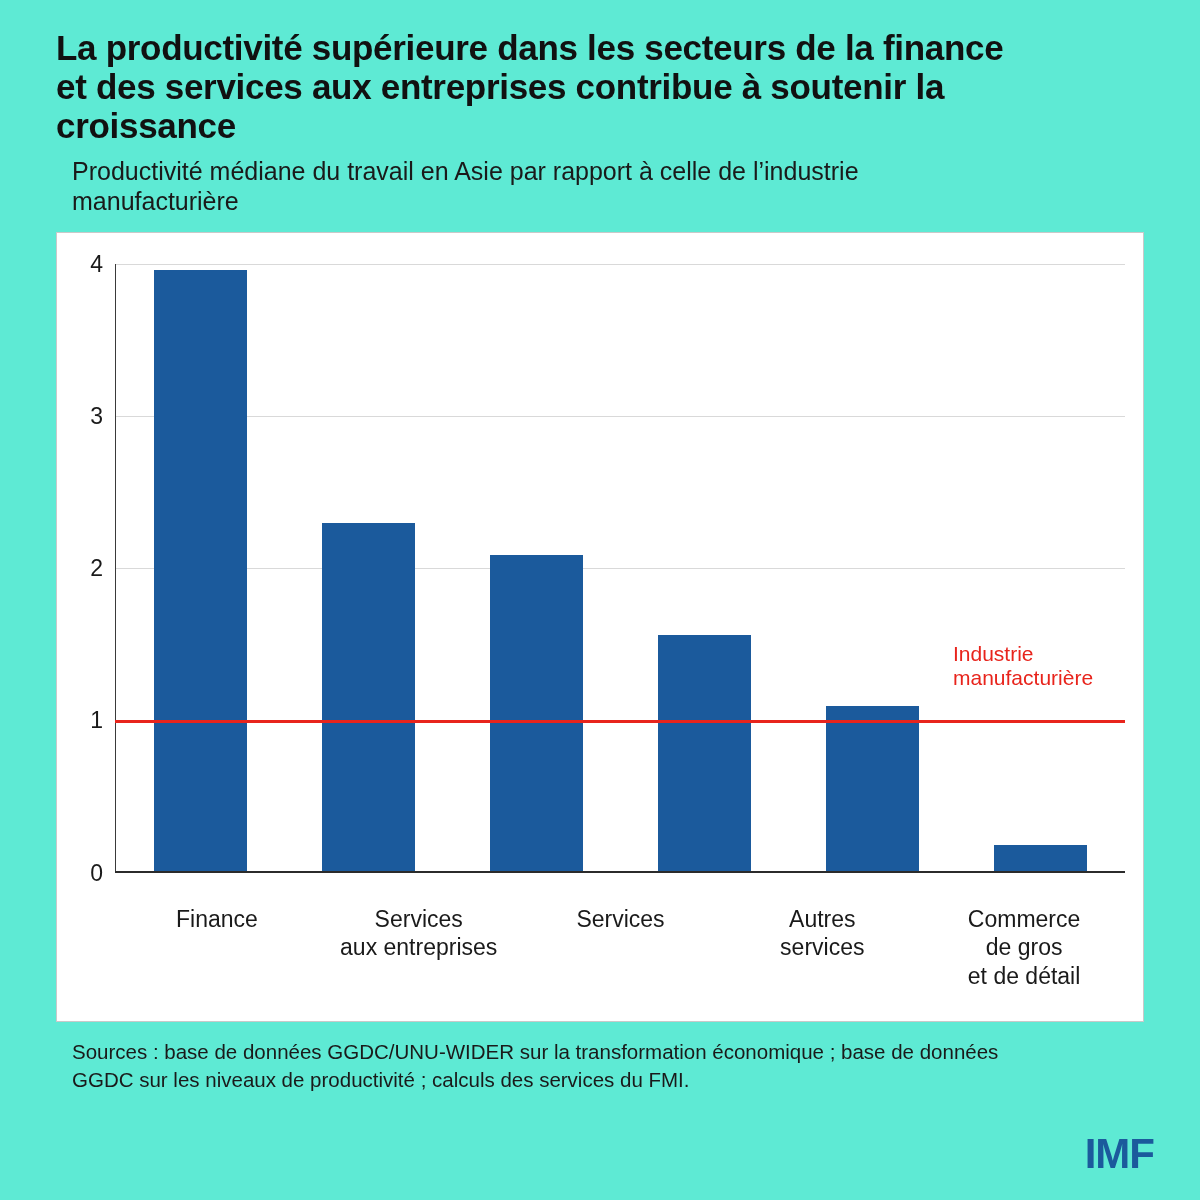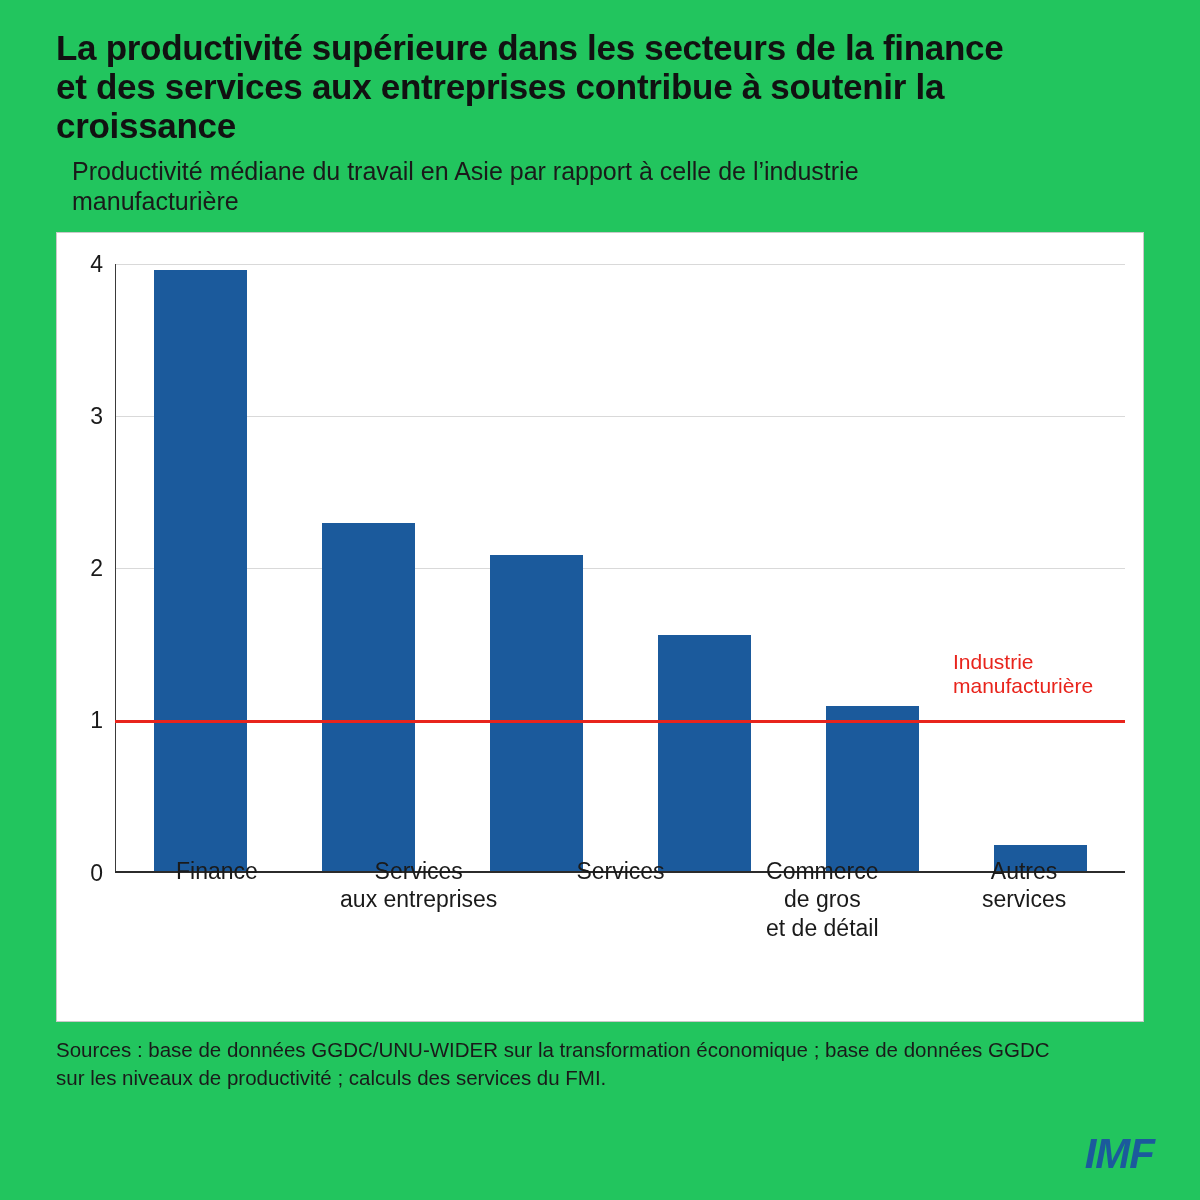--- a/index.html
+++ b/index.html
@@ -13,21 +13,21 @@
     font-family: "Liberation Sans", sans-serif;
     color: #1a1a1a;
     overflow: hidden;
   }
   .page {
     position: relative;
     width: 1200px;
     height: 1200px;
     box-sizing: border-box;
     padding: 24px 56px 0 56px;
-    background: #22c55e;
+    background: #5eead4;
   }
 
   
   .title {
     font-size: 35px;
     font-weight: bold;
     line-height: 1.12;
     letter-spacing: -0.3px;
     color: #111111;
     margin: 0;
@@ -126,49 +126,48 @@
     font-size: 21px;
     line-height: 1.18;
     color: #e8241c;
     text-align: left;
     white-space: pre-line;
   }
   .xlabels {
     position: absolute;
     left: 59px;
     right: 18px;
-    top: 624px;
+    top: 672px;
     display: flex;
   }
   .xlabel {
     flex: 1 1 0;
     text-align: center;
     font-size: 23px;
     line-height: 1.25;
     color: #1a1a1a;
     white-space: pre-line;
   }
 
   
   .notes {
     margin-top: 14px;
     width: 1000px;
     font-size: 20.5px;
     line-height: 1.38;
     color: #1a1a1a;
   }
-  .notes p { margin: 0; }
+  .notes p { margin: 16px; }
 
   .imf-logo {
     position: absolute;
     right: 46px;
     bottom: 22px;
     font-size: 42px;
     font-weight: bold;
-    font-style: italic;
     letter-spacing: -1px;
     color: #1b5a9c;
   }
 </style>
 </head>
 <body>
 
 <div class="page">
 
   <h1 class="title">La productivité supérieure dans les secteurs de la finance et des services aux entreprises contribue à soutenir la croissance</h1>
@@ -206,34 +205,34 @@
         </div>
         <div class="bar-slot">
           <div class="bar" style="height:164.4px;"></div>
         </div>
         <div class="bar-slot">
           <div class="bar" style="height:25.9px;"></div>
         </div>
       </div>
 
       <div class="threshold" style="top:456px;"></div>
-      <span class="threshold-label" style="left:838px; top:386px;">Industrie
+      <span class="threshold-label" style="left:838px; top:378px;">Industrie
 manufacturière</span>
     </div>
 
     <div class="xlabels">
       <span class="xlabel">Finance</span>
       <span class="xlabel">Services
 aux entreprises</span>
       <span class="xlabel">Services</span>
+      <span class="xlabel">Autres
+services</span>
       <span class="xlabel">Commerce
 de gros
 et de détail</span>
-      <span class="xlabel">Autres
-services</span>
     </div>
   </div>
 
   <div class="notes">
     <p>Sources : base de données GGDC/UNU-WIDER sur la transformation économique ; base de données GGDC sur les niveaux de productivité ; calculs des services du FMI.</p>
   </div>
 
   <div class="imf-logo">IMF</div>
 </div>
 

